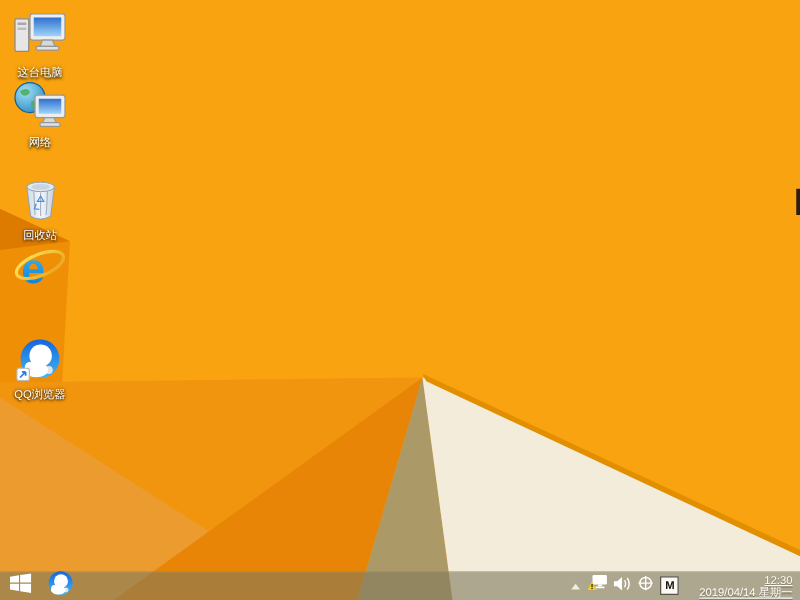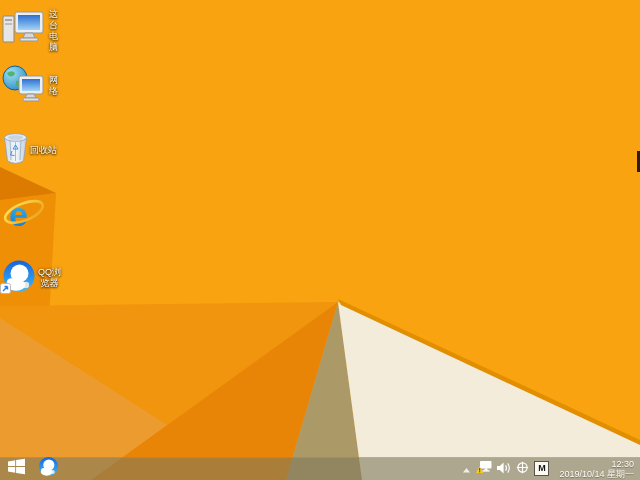--- a/index.html
+++ b/index.html
@@ -2,43 +2,43 @@
 <html><head>
 <meta charset="utf-8">
 <style>
   html,body{margin:0;padding:0;background:#000;}
   .screen{position:relative;width:640px;height:480px;overflow:hidden;
           font-family:"Liberation Sans","DejaVu Sans",sans-serif;background:#F8A30F;}
   .wallpaper{position:absolute;inset:0;display:block;}
   .edge-artifact{position:absolute;right:0;top:151px;width:3px;height:21px;background:#2E1D12;}
 
   
-  .dicon{position:absolute;left:2px;width:60px;display:flex;
+  .dicon{position:absolute;left:2px;width:60px;display:flex;flex-direction:column;
          align-items:center;gap:1px;cursor:default;}
   .dicon .artwrap{position:relative;display:block;}
   .dicon .lbl{font-size:9px;line-height:11px;color:#fff;text-align:center;
               text-shadow:0 1px 2px rgba(0,0,0,.9),0 0 3px rgba(0,0,0,.55);}
   .shortcut-badge{position:absolute;left:-2px;bottom:-1px;}
 
   
   .taskbar{position:absolute;left:0;right:0;bottom:0;height:23px;
            background:rgba(128,122,92,.60);display:flex;align-items:center;
            box-shadow:inset 0 1px 0 rgba(255,255,255,.08);}
   .tb-btn{height:23px;display:flex;align-items:center;justify-content:center;}
   .tb-start{width:33px;}
   .tb-app{width:30px;}
   .tb-spacer{flex:1;}
   .tray{display:flex;align-items:center;gap:5px;padding-right:4px;}
   .tray-ic{display:flex;align-items:center;justify-content:center;height:23px;}
   .ime-box{width:13px;height:13px;background:#FBF9F0;border:1px solid #55534a;
            display:flex;align-items:center;justify-content:center;
            font-size:9px;font-weight:bold;color:#151515;line-height:13px;}
-  .clock{margin-left:5px;margin-right:2px;text-align:right;color:#FDFCF6;
+  .clock{margin-left:11px;margin-right:2px;text-align:right;color:#FDFCF6;
          font-size:9px;line-height:10px;text-shadow:0 1px 1px rgba(0,0,0,.35);
-         white-space:nowrap;}
+         white-space:nowrap;text-decoration:underline;}
 </style>
 </head>
 <body>
 
 <div class="screen">
 
   <svg class="wallpaper" viewBox="0 0 640 480" preserveAspectRatio="none" width="640" height="480">
     <rect x="0" y="0" width="640" height="480" fill="#F8A30F"></rect>
 
     <polygon points="0,199 56,193 40,480 0,480" fill="#EF8F06"></polygon>
@@ -93,21 +93,21 @@
         <path d="M14 16 q5 -1 7 2 q1 3 -3 4 q-5 0 -4 -6z" fill="#4fae5c" opacity=".9"></path>
         <rect x="17" y="11" width="24" height="18" rx="2" fill="#ededed" stroke="#979797"></rect>
         <rect x="20" y="14" width="18" height="12" fill="url(#scr2)"></rect>
         <path d="M25 29 h7 l2 4 h-11 z" fill="#d8d8d8" stroke="#979797"></path>
         <rect x="21" y="33" width="16" height="3" rx="1" fill="#e2e2e2" stroke="#979797"></rect>
       </svg>
     </span>
     <span class="lbl">网络</span>
   </div>
 
-  <div class="dicon" style="top:132px">
+  <div class="dicon" style="top:144px">
     <span class="artwrap">
       <svg width="27" height="33" viewBox="0 0 27 33">
         <defs>
           <linearGradient id="bin1" x1="0" y1="0" x2="1" y2="0">
             <stop offset="0" stop-color="#cfd9e6"></stop>
               <stop offset=".5" stop-color="#f4f8fc"></stop>
             <stop offset="1" stop-color="#c3cfdd"></stop>
           </linearGradient>
         </defs>
         <path d="M2.5,6 L5.5,29 Q13.5,33.5 21.5,29 L24.5,6 Z" fill="url(#bin1)" stroke="#8fa0b2" stroke-width=".8"></path>
@@ -132,21 +132,21 @@
             <stop offset="0" stop-color="#ffe35c"></stop>
               <stop offset="1" stop-color="#e8a21c"></stop>
           </linearGradient>
         </defs>
         <text x="7" y="31" font-size="34" font-weight="bold" fill="url(#ieg)" font-family="Liberation Sans, sans-serif">e</text>
         <ellipse cx="22" cy="17" rx="20" ry="8.5" fill="none" stroke="url(#iering)" stroke-width="2.6" transform="rotate(-22 22 17)"></ellipse>
       </svg>
     </span>
   </div>
 
-  <div class="dicon" style="top:259px">
+  <div class="dicon" style="top:270px">
     <span class="artwrap">
       <svg width="34" height="34" viewBox="0 0 34 34">
         <defs>
           <linearGradient id="qqg1" x1="0" y1="0" x2="0" y2="1">
             <stop offset="0" stop-color="#1565dd"></stop>
               <stop offset="1" stop-color="#41b8f2"></stop>
           </linearGradient>
         </defs>
         <circle cx="17" cy="17" r="15.5" fill="url(#qqg1)"></circle>
         <circle cx="17.5" cy="14.5" r="9" fill="#ffffff"></circle>
@@ -238,18 +238,18 @@
           </svg>
         </span>
       </div>
 
       <div class="ime-box">
         <span>M</span>
       </div>
 
       <div class="clock">
         <div>12:30</div>
-        <div>2019/10/14 星期一</div>
+        <div>2019/04/14 星期一</div>
       </div>
 
     </div>
   </div>
 </div>
 
 </body></html>

